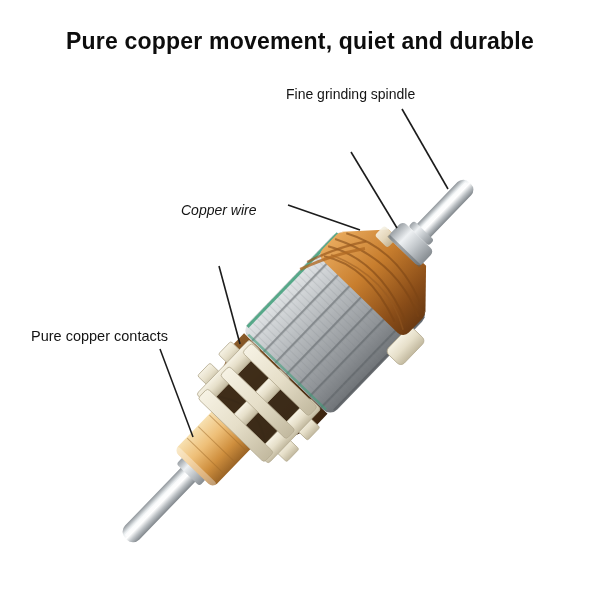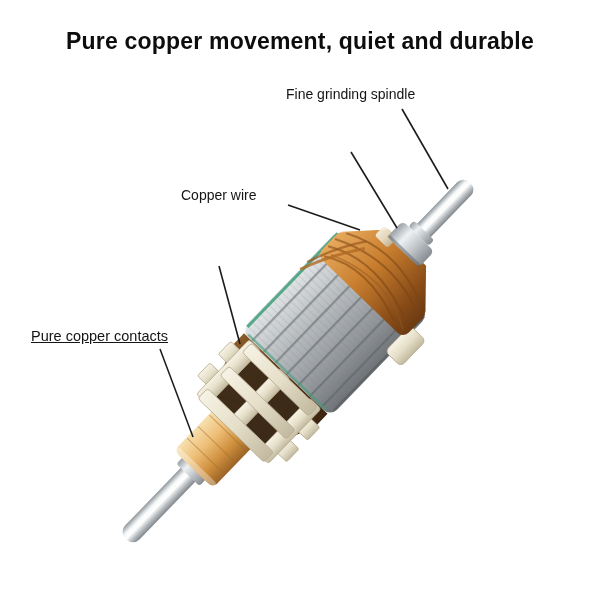--- a/index.html
+++ b/index.html
@@ -7,24 +7,24 @@
     width:600px;height:600px;position:relative;background:#ffffff;
     font-family:"Liberation Sans", sans-serif;color:#111;overflow:hidden;
   }
   .stage{position:absolute;inset:0;}
   svg.illust{position:absolute;left:0;top:0;}
   .title{
     position:absolute;top:28px;left:0;right:0;text-align:center;
     font-size:23px;font-weight:bold;letter-spacing:.2px;color:#0d0d0d;
   }
   .lbl{position:absolute;font-size:14px;color:#141414;white-space:nowrap;}
-  .lbl.small{font-size:14.5px;text-decoration:underline;}
+  .lbl.small{font-size:14.5px;}
   .lbl-spindle{left:286px;top:86px;}
   .lbl-bearing{left:237px;top:130px;}
-  .lbl-copper{left:181px;top:187px;}
+  .lbl-copper{left:181px;top:202px;font-style:italic;}
   .lbl-fan{left:148px;top:243px;}
   .lbl-contacts{left:31px;top:328px;}
 </style>
 </head>
 <body>
 
 <div class="stage">
 
   <svg class="illust" width="600" height="600" viewBox="0 0 600 600" aria-hidden="true">
     <defs>

